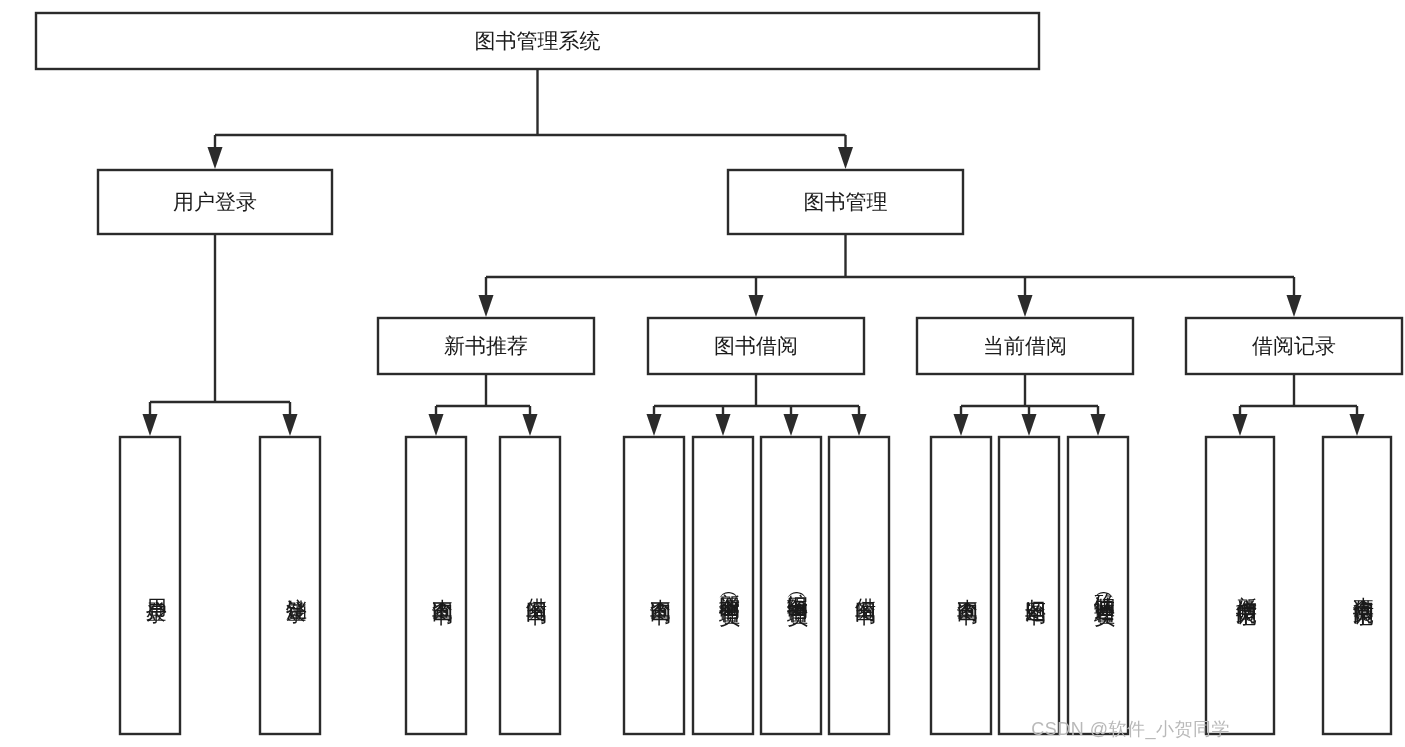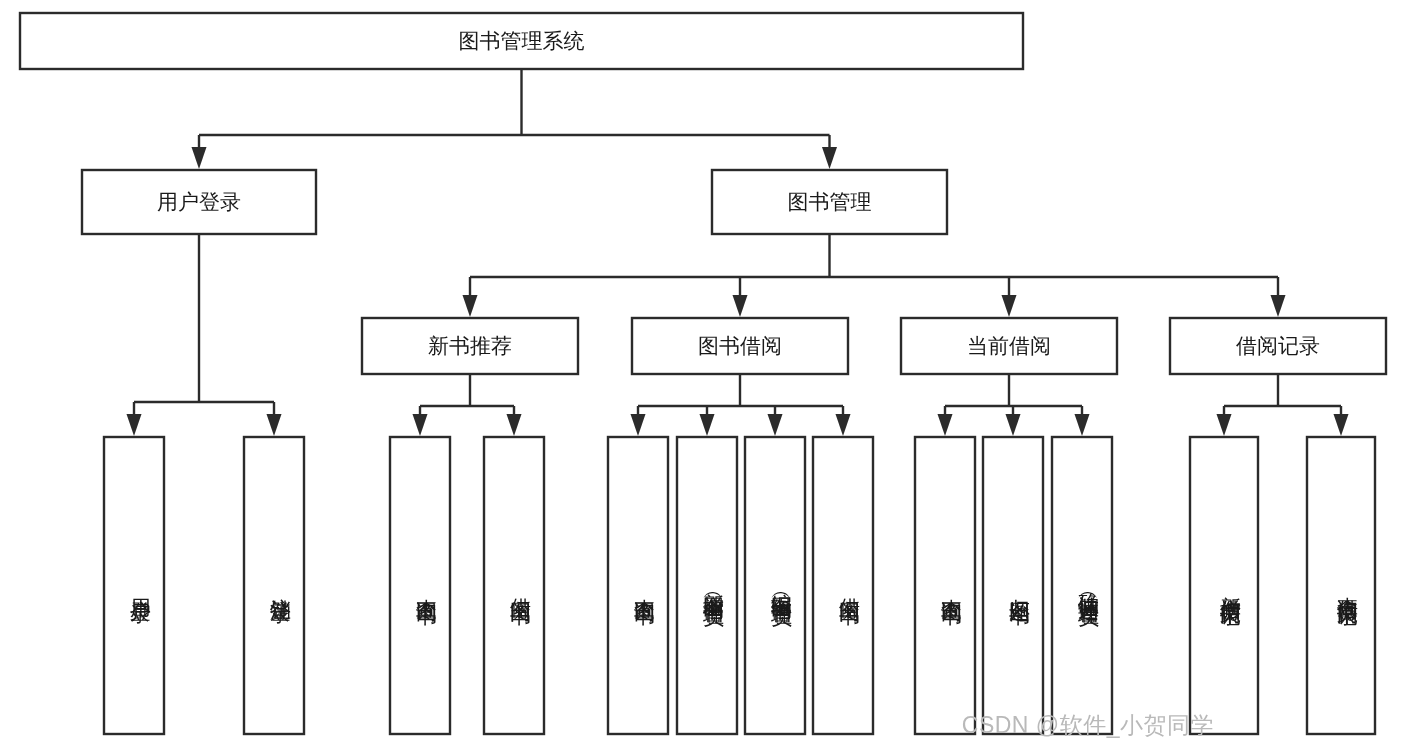--- a/index.html
+++ b/index.html
@@ -10,21 +10,21 @@
   }
   body {
     width: 1405px;
     height: 747px;
     position: relative;
     overflow: hidden;
     font-family: "Liberation Sans", "DejaVu Sans", sans-serif;
   }
   #diagram-root {
     position: absolute;
-    left: 0;
+    left: 16px;
     top: 0;
     width: 1222px;
     height: 747px;
   }
   svg#flowchart {
     display: block;
     width: 1405px;
     height: 747px;
     background: #ffffff;
   }
@@ -59,21 +59,21 @@
     writing-mode: vertical-rl;
     glyph-orientation-vertical: 0;
     letter-spacing: 2px;
     white-space: pre;
   }
   .watermark-text {
     position: absolute;
     right: 8px;
     bottom: 6px;
     font-family: "Liberation Sans", "DejaVu Sans", sans-serif;
-    font-size: 23px;
+    font-size: 18px;
     color: #b9b9b9;
     letter-spacing: 0.5px;
     user-select: none;
     pointer-events: none;
     white-space: nowrap;
   }
 </style>
 </head>
 <body>
 

